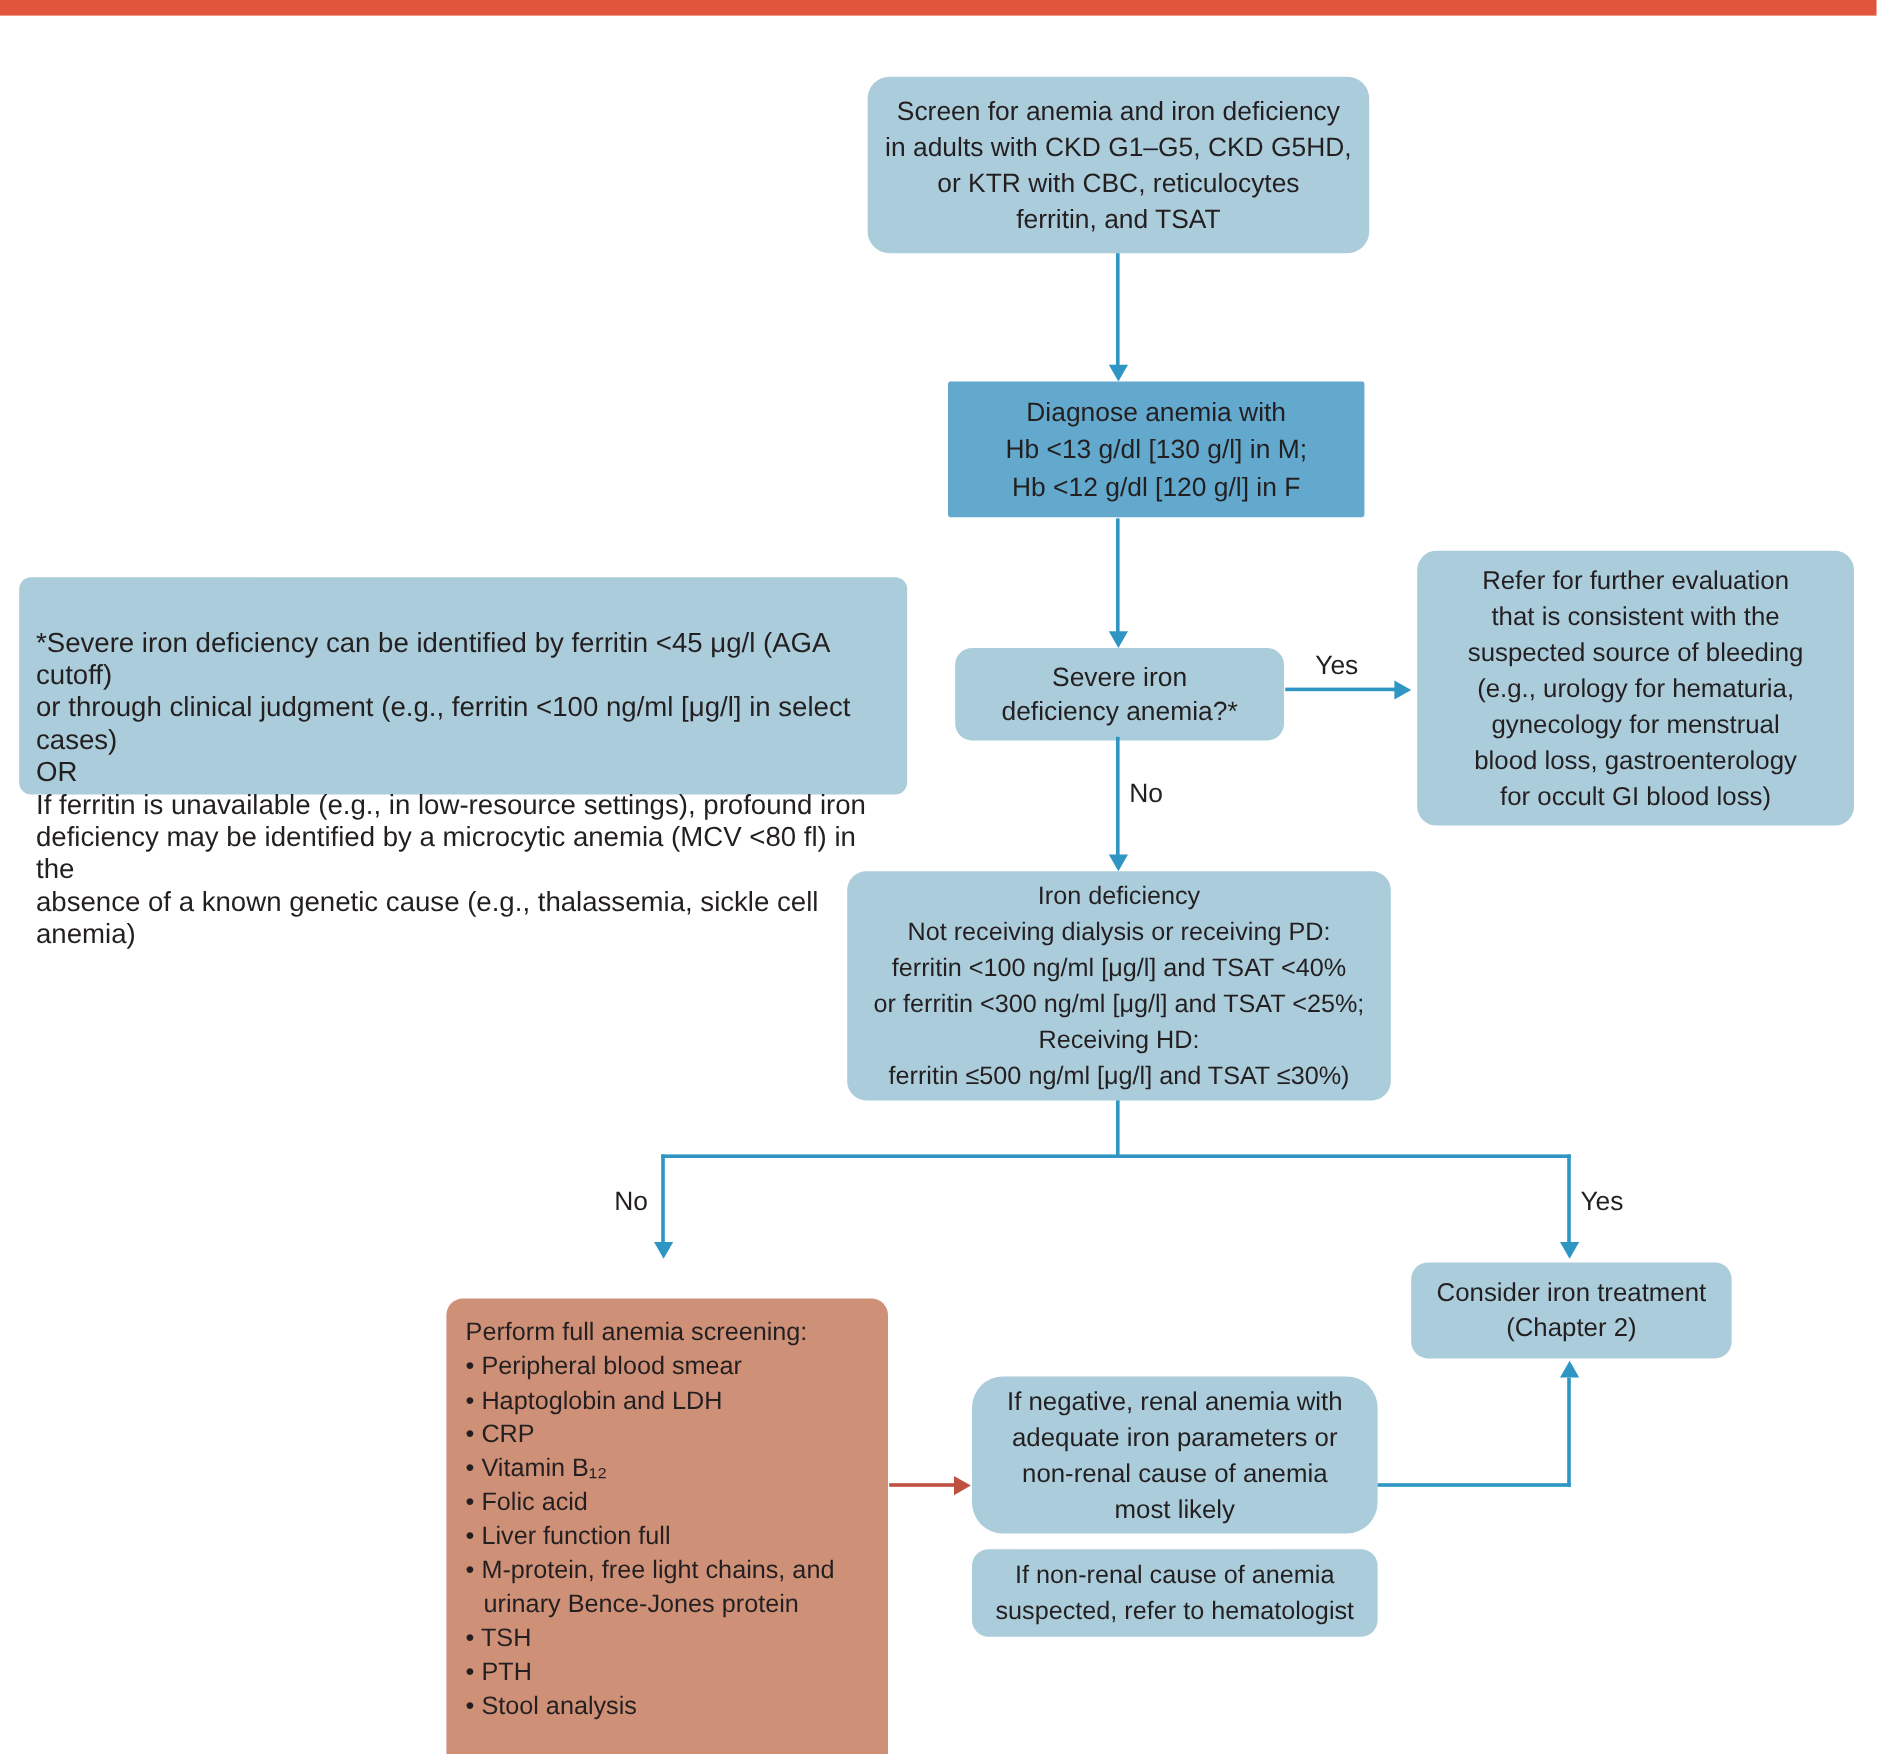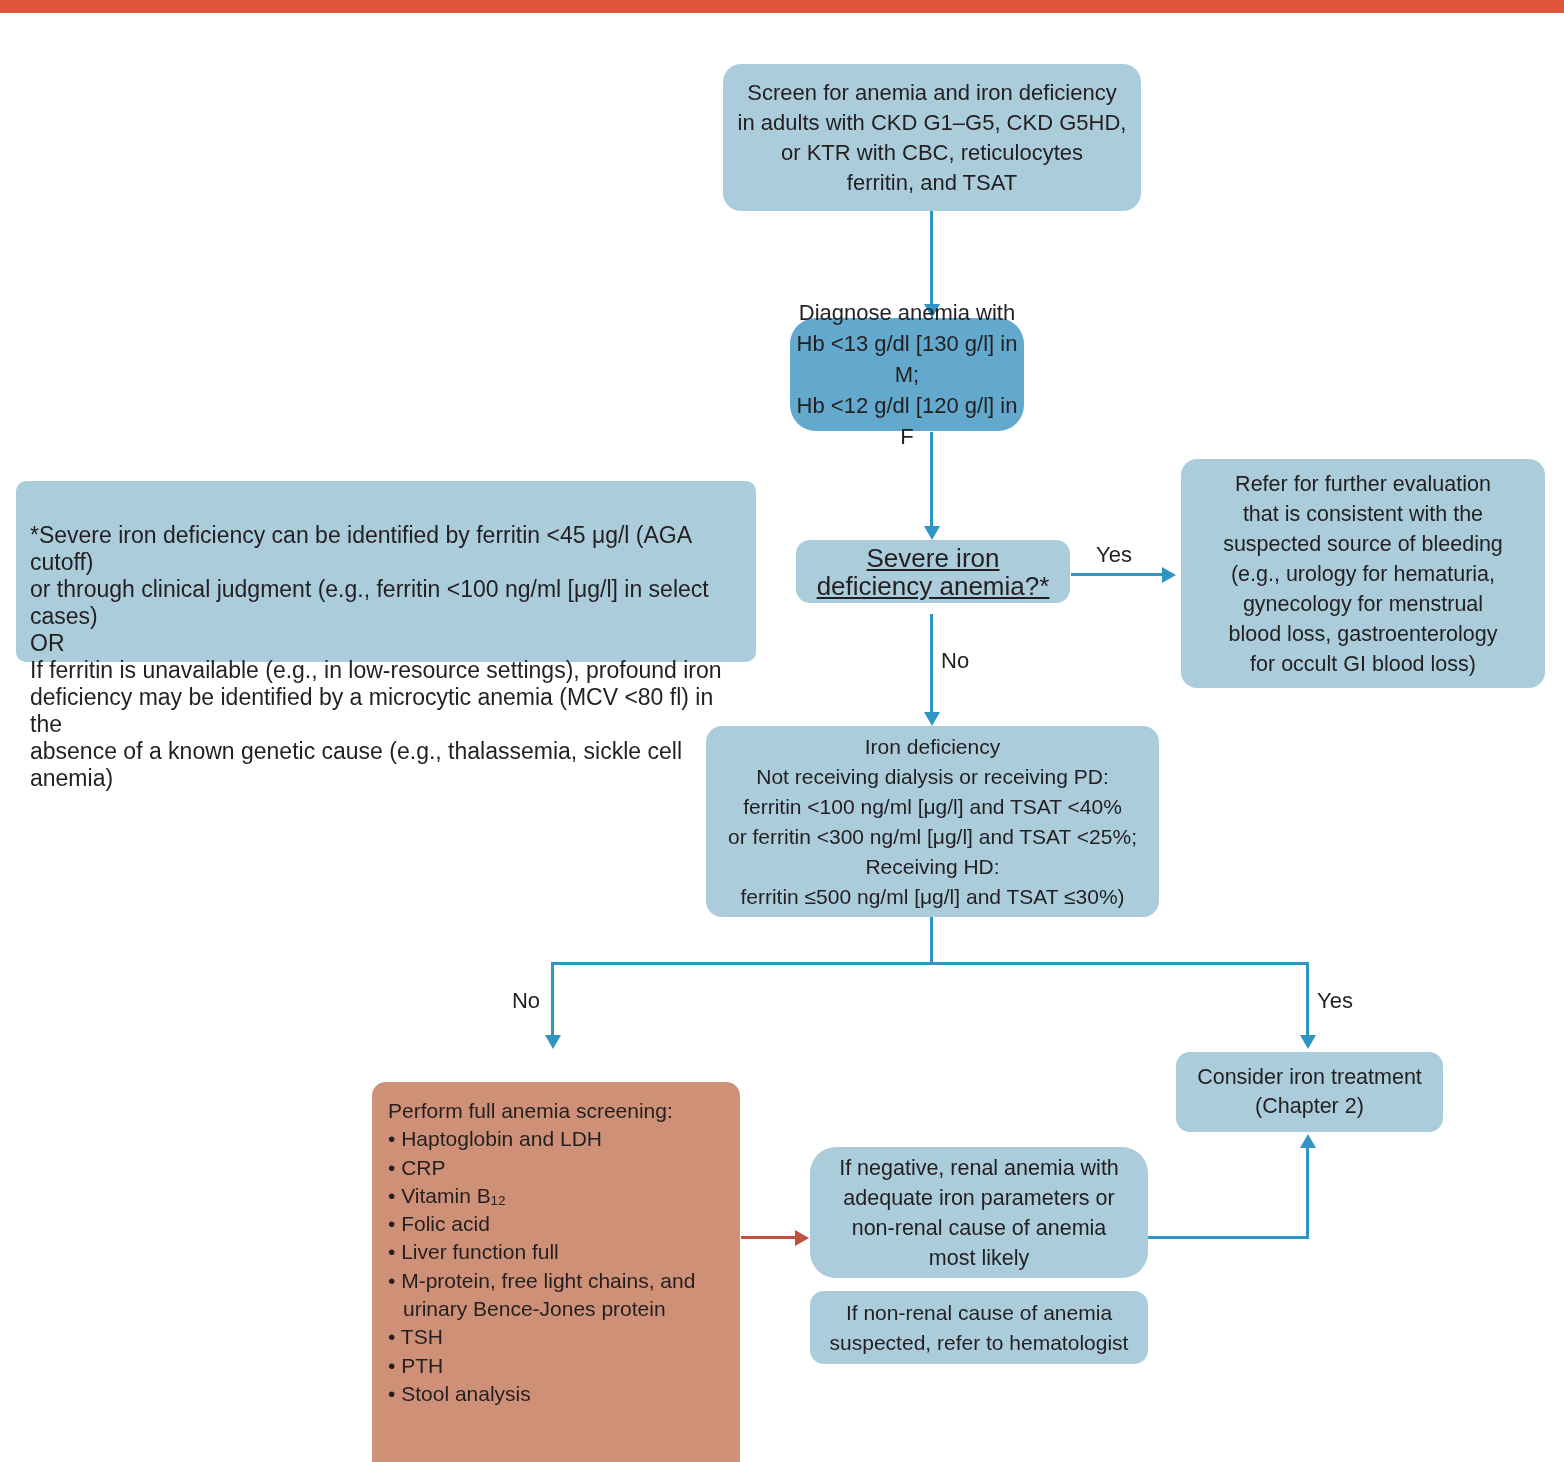--- a/index.html
+++ b/index.html
@@ -40,39 +40,39 @@
   <div class="box" style="left:723px;top:64px;width:418px;height:147px;font-size:22px;line-height:30px;border-radius:18px;">
     <span>Screen for anemia and iron deficiency
 in adults with CKD G1–G5,  CKD G5HD,
 or KTR with CBC, reticulocytes
 ferritin, and TSAT</span>
   </div>
 
   <div class="vline" style="left:930px;top:211px;height:94px;"></div>
   <div class="ah down" style="left:924px;top:304px;"></div>
 
-  <div class="box dark" style="left:790px;top:318px;width:234px;height:113px;font-size:22px;line-height:31px;border-radius:26px;">
+  <div class="box dark" style="left:790px;top:318px;width:347px;height:113px;font-size:22px;line-height:31px;border-radius:2px;">
     <span>Diagnose anemia with
 Hb &lt;13 g/dl [130 g/l] in M;
 Hb &lt;12 g/dl [120 g/l] in F</span>
   </div>
 
   <div class="vline" style="left:930px;top:432px;height:96px;"></div>
   <div class="ah down" style="left:924px;top:526px;"></div>
 
   <div class="box leftalign" style="left:16px;top:481px;width:740px;height:181px;font-size:23px;line-height:27px;border-radius:10px;padding:14px 14px;">
     <span>*Severe iron deficiency can be identified by ferritin &lt;45 μg/l (AGA cutoff)
 or through clinical judgment (e.g., ferritin &lt;100 ng/ml [μg/l] in select cases)
 OR
 If ferritin is unavailable (e.g., in low-resource settings), profound iron
 deficiency may be identified by a microcytic anemia (MCV &lt;80 fl) in the
 absence of a known genetic cause (e.g., thalassemia, sickle cell anemia)</span>
   </div>
 
-  <div class="box" style="left:796px;top:540px;width:274px;height:63px;font-size:26px;line-height:28px;border-radius:14px;text-decoration:underline;">
+  <div class="box" style="left:796px;top:540px;width:274px;height:77px;font-size:22px;line-height:28px;border-radius:14px;">
     <span>Severe iron
 deficiency anemia?*</span>
   </div>
 
   <div class="lbl" style="left:1096px;top:542px;">Yes</div>
   <div class="hline" style="left:1071px;top:573px;width:92px;"></div>
   <div class="ah right" style="left:1162px;top:567px;"></div>
 
   <div class="box" style="left:1181px;top:459px;width:364px;height:229px;font-size:21.5px;line-height:30px;border-radius:16px;">
     <span>Refer for further evaluation
@@ -102,20 +102,21 @@
   <div class="vline" style="left:551px;top:962px;height:74px;"></div>
   <div class="ah down" style="left:545px;top:1035px;"></div>
   <div class="vline" style="left:1306px;top:962px;height:74px;"></div>
   <div class="ah down" style="left:1300px;top:1035px;"></div>
   <div class="lbl" style="left:490px;top:988px;width:50px;text-align:right;">No</div>
   <div class="lbl" style="left:1317px;top:988px;">Yes</div>
 
   <div class="box orange leftalign" style="left:372px;top:1050px;width:368px;height:395px;font-size:21px;line-height:28.3px;border-radius:14px;padding:15px 16px;white-space:normal;margin-top:32px;">
     <div class="screening-title">Perform full anemia screening:</div>
     <div>
+        <div class="screening-item">• Peripheral blood smear</div>
         <div class="screening-item">• Haptoglobin and LDH</div>
         <div class="screening-item">• CRP</div>
         <div class="screening-item">• Vitamin B₁₂</div>
         <div class="screening-item">• Folic acid</div>
         <div class="screening-item">• Liver function full</div>
         <div class="screening-item">• M-protein, free light chains, and urinary Bence-Jones protein</div>
         <div class="screening-item">• TSH</div>
         <div class="screening-item">• PTH</div>
         <div class="screening-item">• Stool analysis</div>
       </div>

